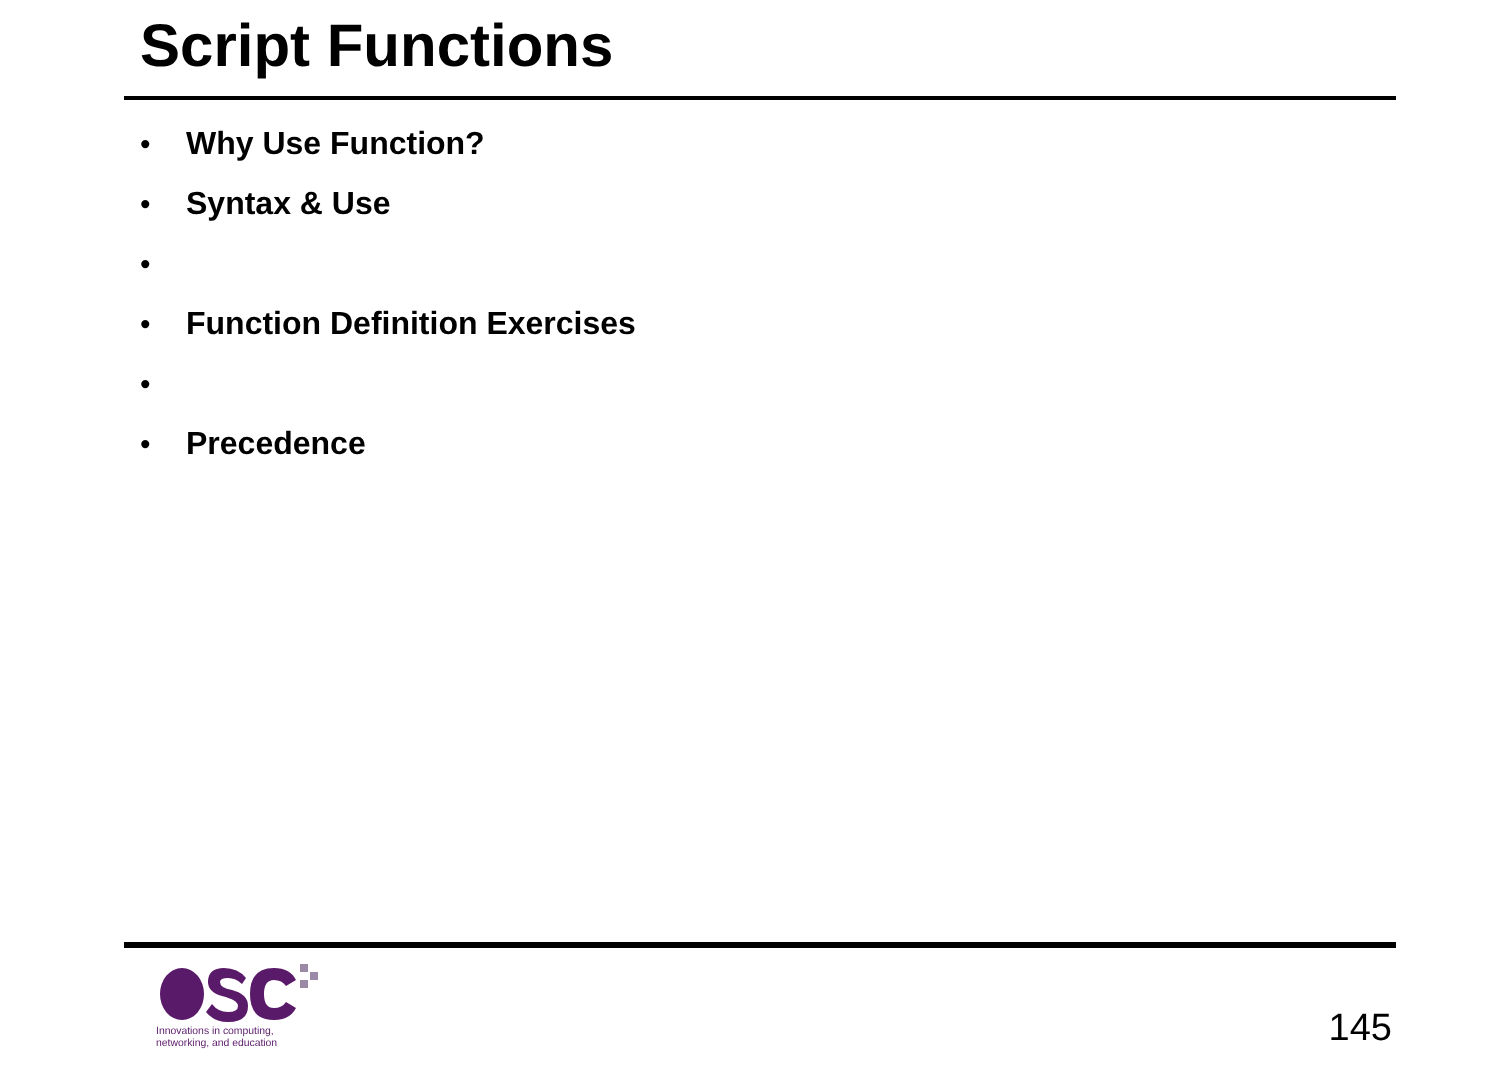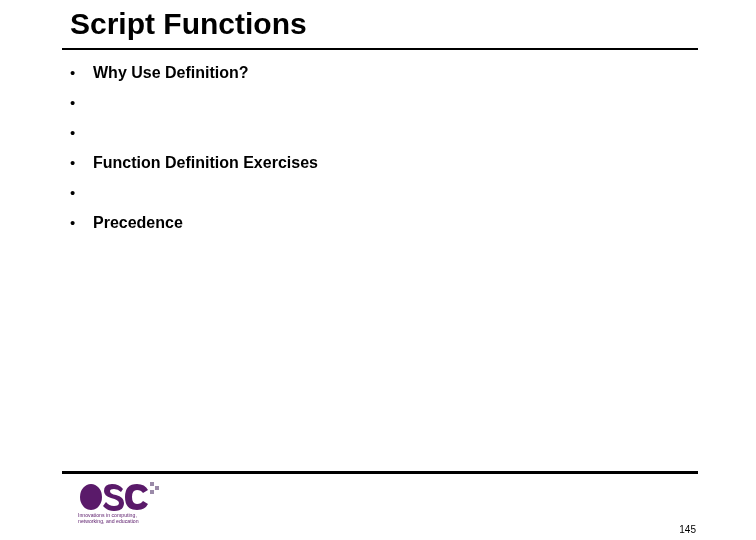--- a/index.html
+++ b/index.html
@@ -73,39 +73,40 @@
   .logo svg { display: block; }
   .tagline-group {
     font-size: 5.2px;
     line-height: 6px;
     fill: #5a1a6a;
     font-family: Arial, Helvetica, sans-serif;
   }
   .page-number {
     position: absolute;
     right: 60px;
-    top: 524px;
-    font-size: 10px;
+    top: 504px;
+    font-size: 19px;
   }
 </style>
 </head>
 <body>
 
 <div class="slide">
 
   <div class="title">Script Functions</div>
   <div class="title-rule"></div>
 
   <div class="bullets">
     <div class="bullet-row">
       <div class="dot">•</div>
-      <div class="bullet-text">Why Use Definition?</div>
+      <div class="bullet-text">Why Use Function?</div>
     </div>
     <div class="bullet-row">
       <div class="dot">•</div>
+      <div class="bullet-text">Syntax &amp; Use</div>
     </div>
     <div class="bullet-row">
       <div class="dot">•</div>
     </div>
     <div class="bullet-row">
       <div class="dot">•</div>
       <div class="bullet-text">Function Definition Exercises</div>
     </div>
     <div class="bullet-row">
       <div class="dot">•</div>

